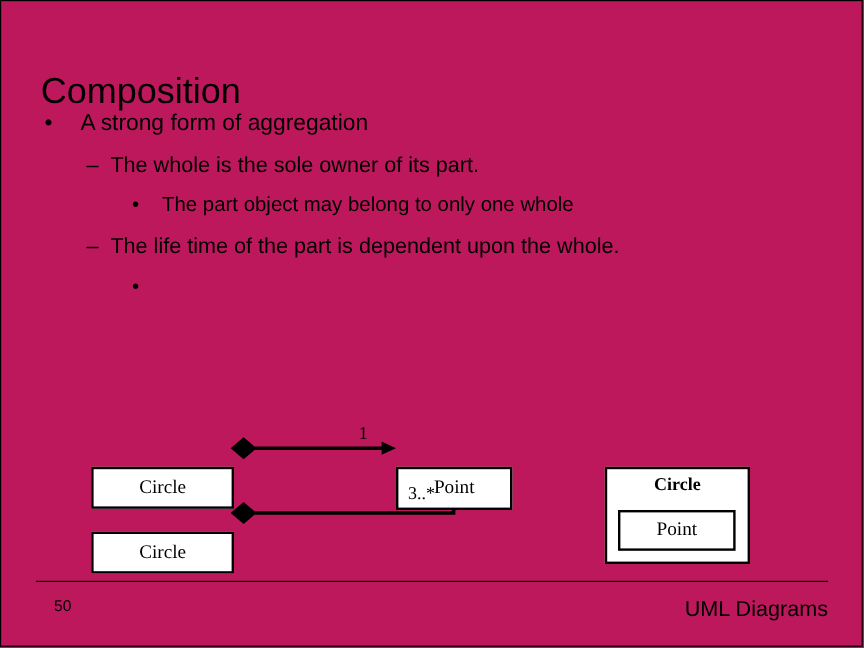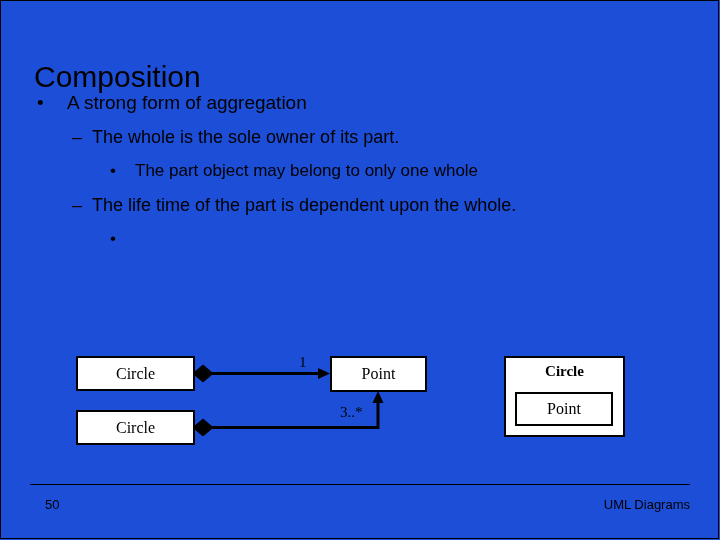--- a/index.html
+++ b/index.html
@@ -4,21 +4,21 @@
 <style>
   html, body {
     margin: 0;
     padding: 0;
     background: #ffffff;
   }
   #slide {
     position: relative;
     width: 720px;
     height: 540px;
-    background: #1d4ed8;
+    background: #be185d;
     overflow: hidden;
     font-family: "Liberation Sans", sans-serif;
     color: #000000;
     box-sizing: border-box;
     padding-left: 34px;
   }
   
   #slide-frame {
     position: absolute;
     left: 0; top: 0;
@@ -78,20 +78,21 @@
     position: absolute;
     border: 2px solid #000000;
     background: #ffffff;
     box-sizing: border-box;
     display: flex;
     align-items: center;
     justify-content: center;
     font-family: "Liberation Serif", serif;
     font-size: 16px;
     color: #000000;
+    margin-top: 33px;
   }
   #box-circle   { left: 76px;  top: 356px; width: 119px; height: 35px; }
   #box-polygon  { left: 76px;  top: 410px; width: 119px; height: 35px; }
   #box-point    { left: 330px; top: 356px; width: 97px;  height: 36px; }
 
   #box-nested-outer {
     left: 504px; top: 356px; width: 121px; height: 81px;
     align-items: flex-start; justify-content: center;
   }
   #nested-outer-label {
@@ -131,21 +132,21 @@
   #footer-page {
     position: absolute;
     left: 45px;
     top: 497px;
     font-size: 13px;
   }
   #footer-note {
     position: absolute;
     right: 30px;
     top: 497px;
-    font-size: 13px;
+    font-size: 18px;
     text-align: right;
   }
 </style>
 </head>
 <body>
 
 <div id="slide">
 
   <div id="slide-frame"></div>
 

